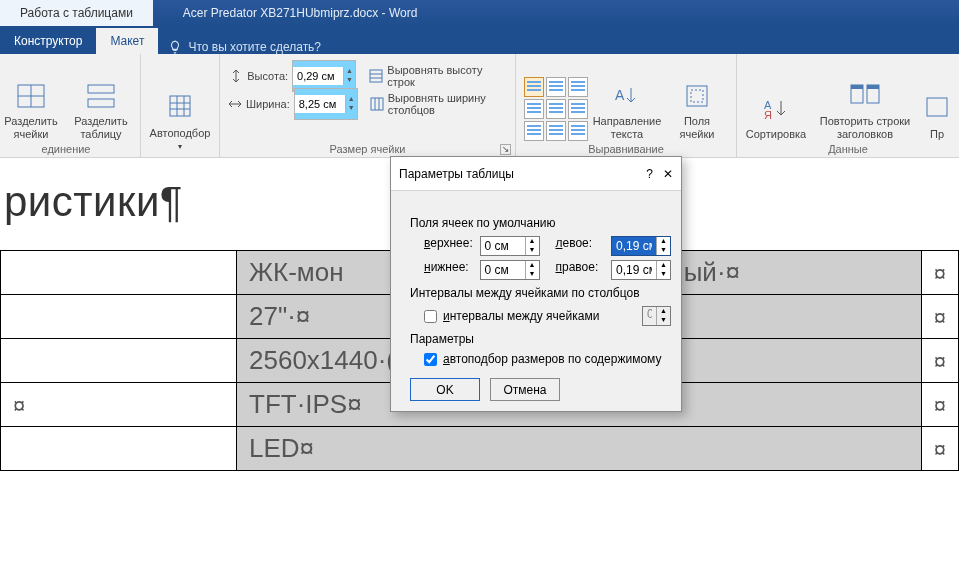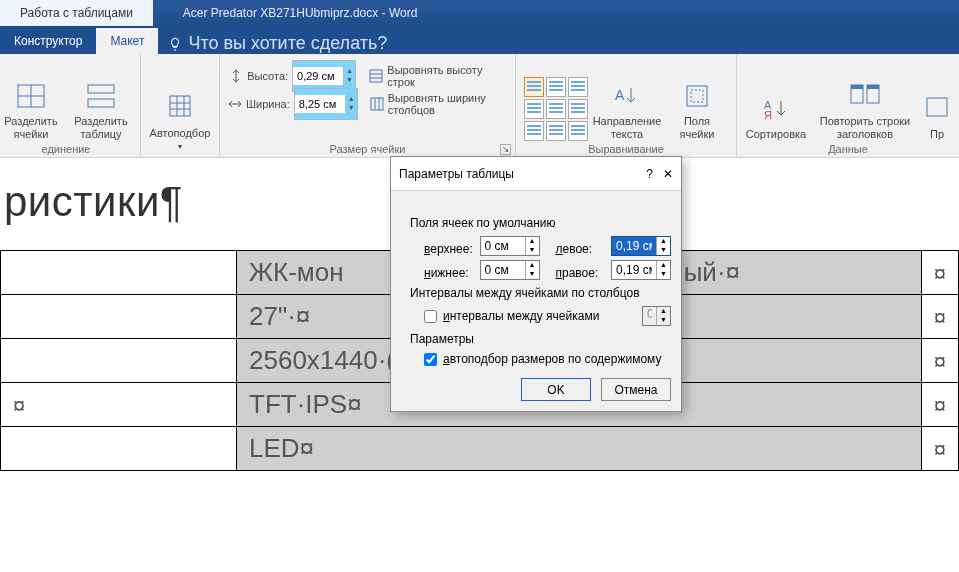--- a/index.html
+++ b/index.html
@@ -7,21 +7,21 @@
 
 
 .titlebar { height: 26px; background: linear-gradient(#2b579a,#1e4e8e); display: flex; align-items: center; font-size: 12px; color: #fff; }
 .titlebar .ctx { background: #eef4fb; color: #333; padding: 0 20px; height: 26px; line-height: 26px; }
 .titlebar .doc { margin-left: 30px; color: #e3ecf7; }
 
 
 .tabstrip { height: 28px; background: #1e4e8e; display: flex; align-items: flex-end; font-size: 12px; color: #fff; }
 .tab { padding: 6px 14px; cursor: pointer; }
 .tab.active { background: #f1f1f1; color: #1e4e8e; }
-.tell { display: flex; align-items: center; padding: 0 10px; color: #d0e0f0; font-size: 18px; }
+.tell { display: flex; align-items: center; padding: 0 10px; color: #d0e0f0; font-size: 12px; }
 .tell svg { margin-right: 6px; }
 
 
 .ribbon { height: 104px; background: #f1f1f1; border-bottom: 1px solid #d4d4d4; display: flex; font-size: 11px; color: #444; }
 .group { border-right: 1px solid #d4d4d4; padding: 4px 8px 2px 8px; display: flex; flex-direction: column; justify-content: space-between; }
 .group-body { display: flex; align-items: flex-end; gap: 8px; flex: 1; }
 .group-label { text-align: center; font-size: 11px; color: #666; padding-top: 2px; position: relative; }
 .group-label .dlg-launch { position: absolute; right: -4px; bottom: 0; font-size: 9px; color: #555; border: 1px solid #aaa; width: 11px; height: 11px; line-height: 9px; text-align: center; }
 .bigbtn { display: flex; flex-direction: column; align-items: center; width: 62px; padding-top: 6px; cursor: pointer; text-align: center; line-height: 13px; }
 .bigbtn .ic { width: 32px; height: 30px; display: flex; align-items: center; justify-content: center; margin-bottom: 4px; }
@@ -44,32 +44,32 @@
 .tbl td.c1 { width: 236px; background: #fff; }
 .tbl td.c2 { background: #cfcfcf; }
 .cellmark { font-size: 22px; }
 
 
 .dialog { position: absolute; left: 390px; top: 156px; width: 292px; background: #f0f0f0; border: 1px solid #8a8a8a; box-shadow: 4px 4px 10px rgba(0,0,0,.25); font-size: 12px; color: #000; }
 .dialog .dtitle { height: 34px; background: #fff; border-bottom: 1px solid #d4d4d4; display: flex; align-items: center; padding: 0 8px; justify-content: space-between; }
 .dialog .dtitle .r { display: flex; gap: 10px; }
 .dialog .dbody { padding: 8px 10px 10px 19px; margin-top: 11px; }
 .dialog .sect { font-size: 12px; margin: 6px 0 6px 0; }
-.dialog .row { display: flex; align-items: flex-end; gap: 6px; margin: 4px 0 4px 14px; }
+.dialog .row { display: flex; align-items: flex-start; gap: 6px; margin: 4px 0 4px 14px; }
 .dialog .row label { width: 56px; text-align: left; }
 .dialog .row label u { text-decoration: underline; }
 .dspin { display: inline-flex; border: 1px solid #7a7a7a; background: #fff; height: 20px; }
 .dspin input { border: none; width: 44px; padding: 0 4px; font-size: 12px; outline: none; }
 .dspin.selected input { background: #1e66c6; color: #fff; }
 .dspin.selected { border: 1.5px solid #1e4e8e; }
 .dspin .ar { display: flex; flex-direction: column; width: 14px; border-left: 1px solid #a8a8a8; }
 .dspin .ar span { height: 9px; font-size: 7px; line-height: 8px; text-align: center; cursor: pointer; }
 .dspin.disabled { background: #eee; }
 .dspin.disabled input { background: #eee; color: #888; }
-.dialog .btns { display: flex; justify-content: flex-end; gap: 10px; margin-top: 12px; }
+.dialog .btns { display: flex; justify-content: flex-start; gap: 10px; margin-top: 12px; }
 .dialog button { width: 70px; height: 23px; font-size: 12px; background: #f0f0f0; border: 1px solid #888; cursor: pointer; }
 .dialog button.primary { border: 1.5px solid #1e66c6; }
 .chk { display: flex; align-items: center; gap: 6px; margin: 4px 0 4px 14px; }
 .chk input { width: 13px; height: 13px; }
 </style>
 </head>
 <body>
 
 <div class="titlebar">
   <div class="ctx">Работа с таблицами</div>

